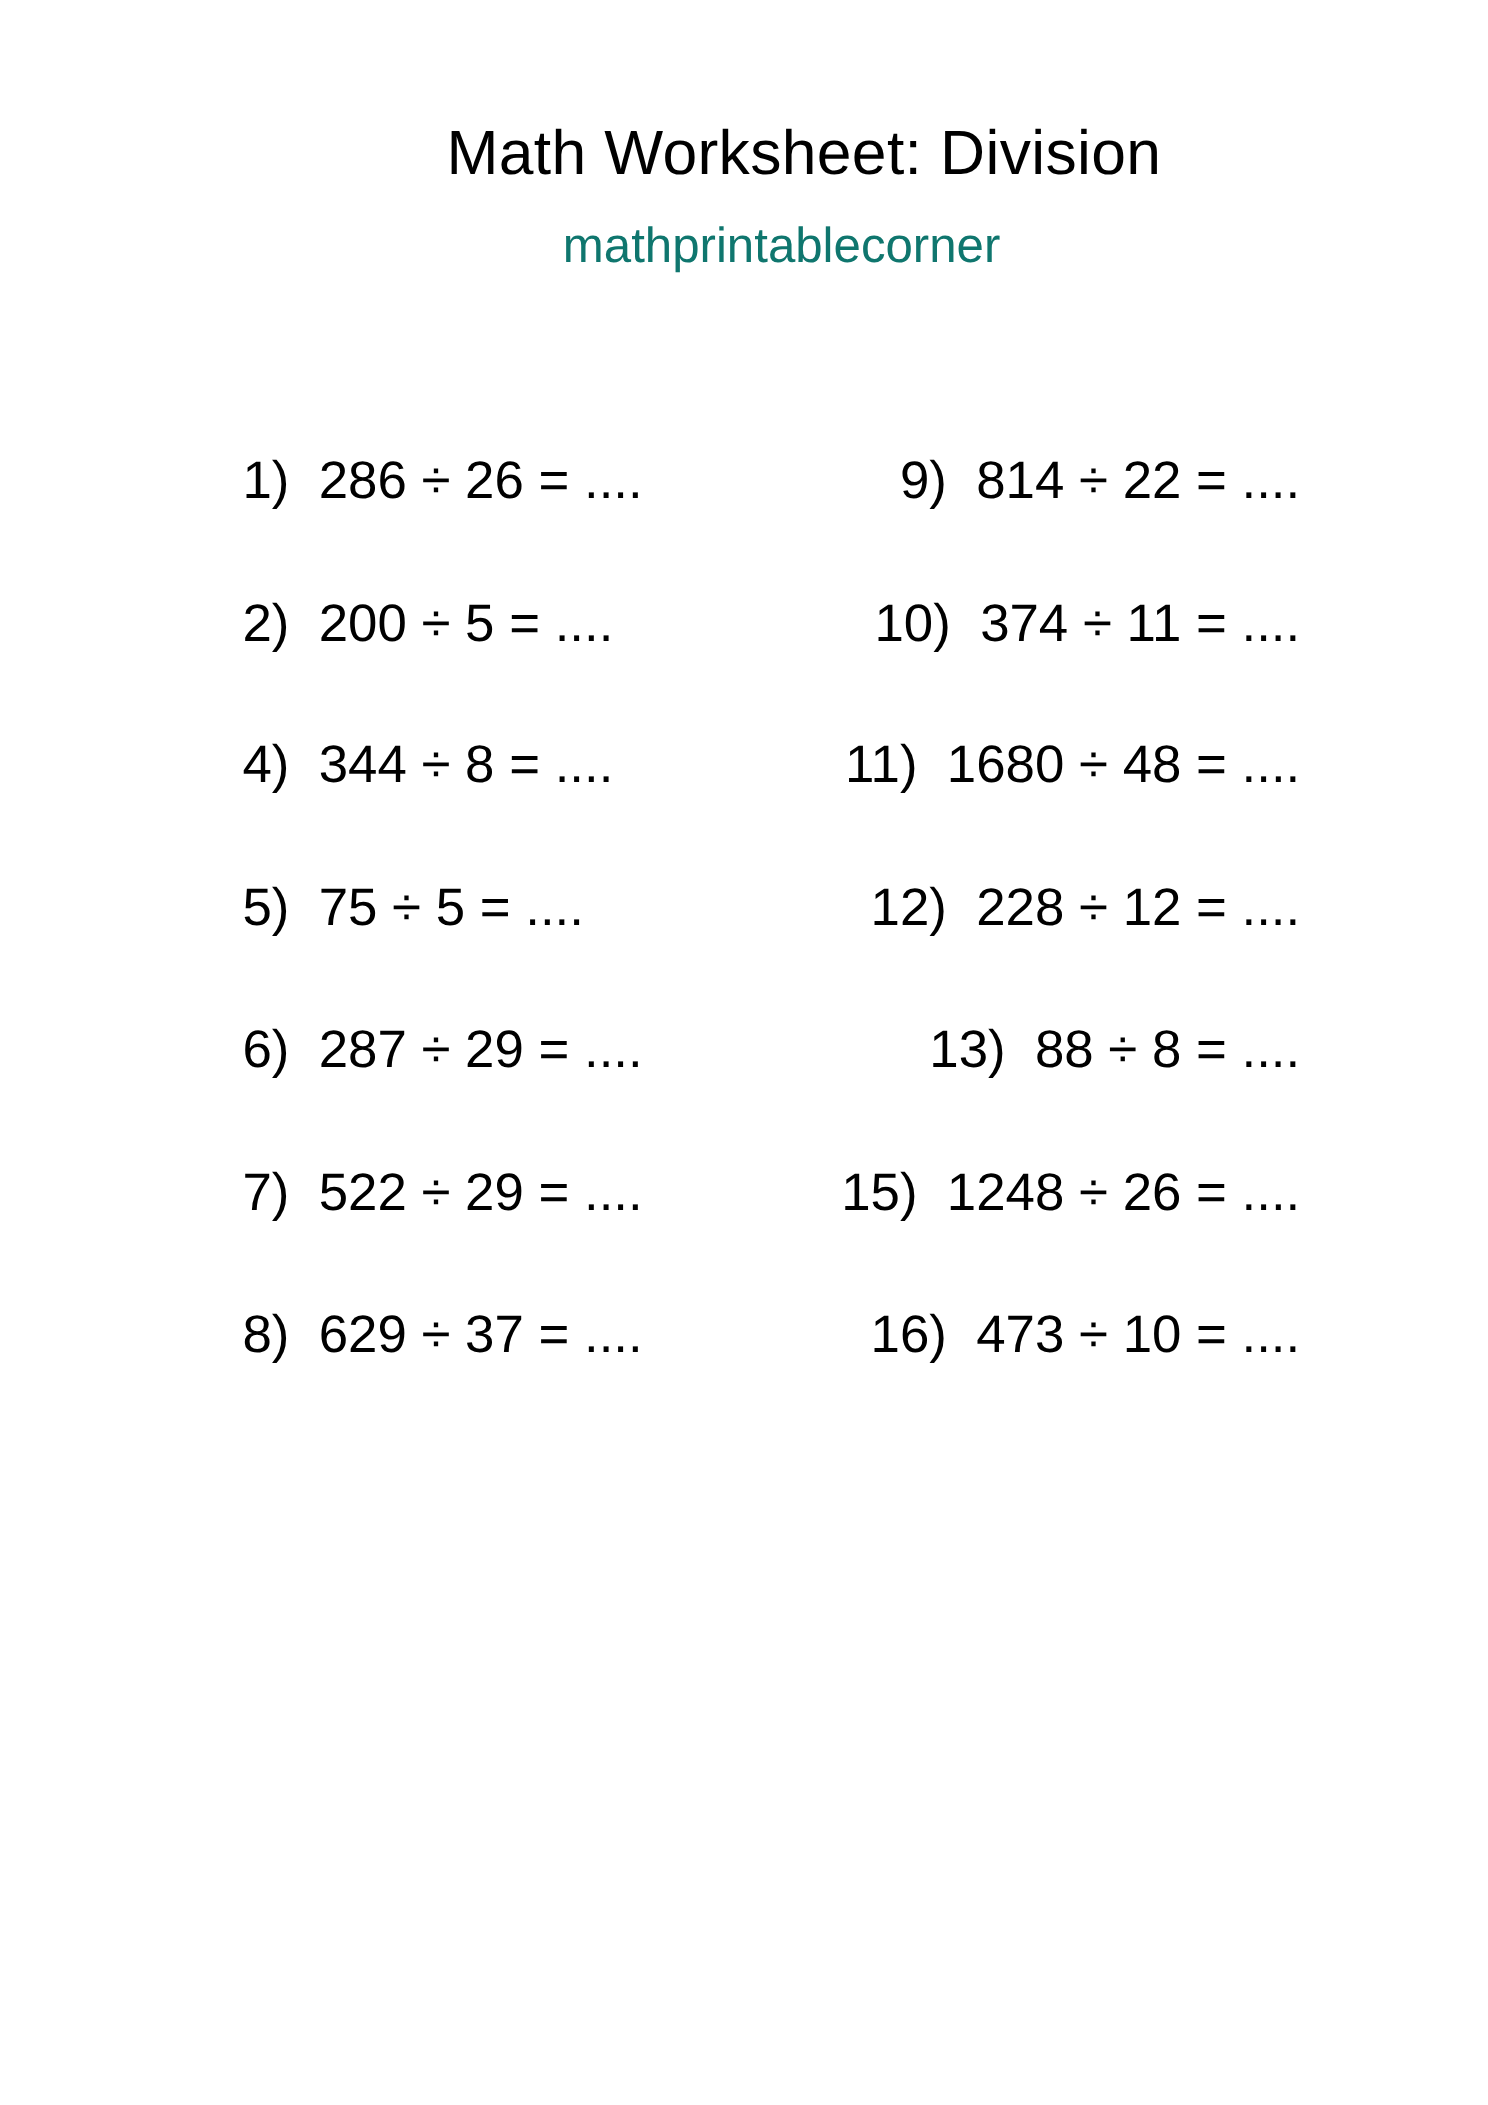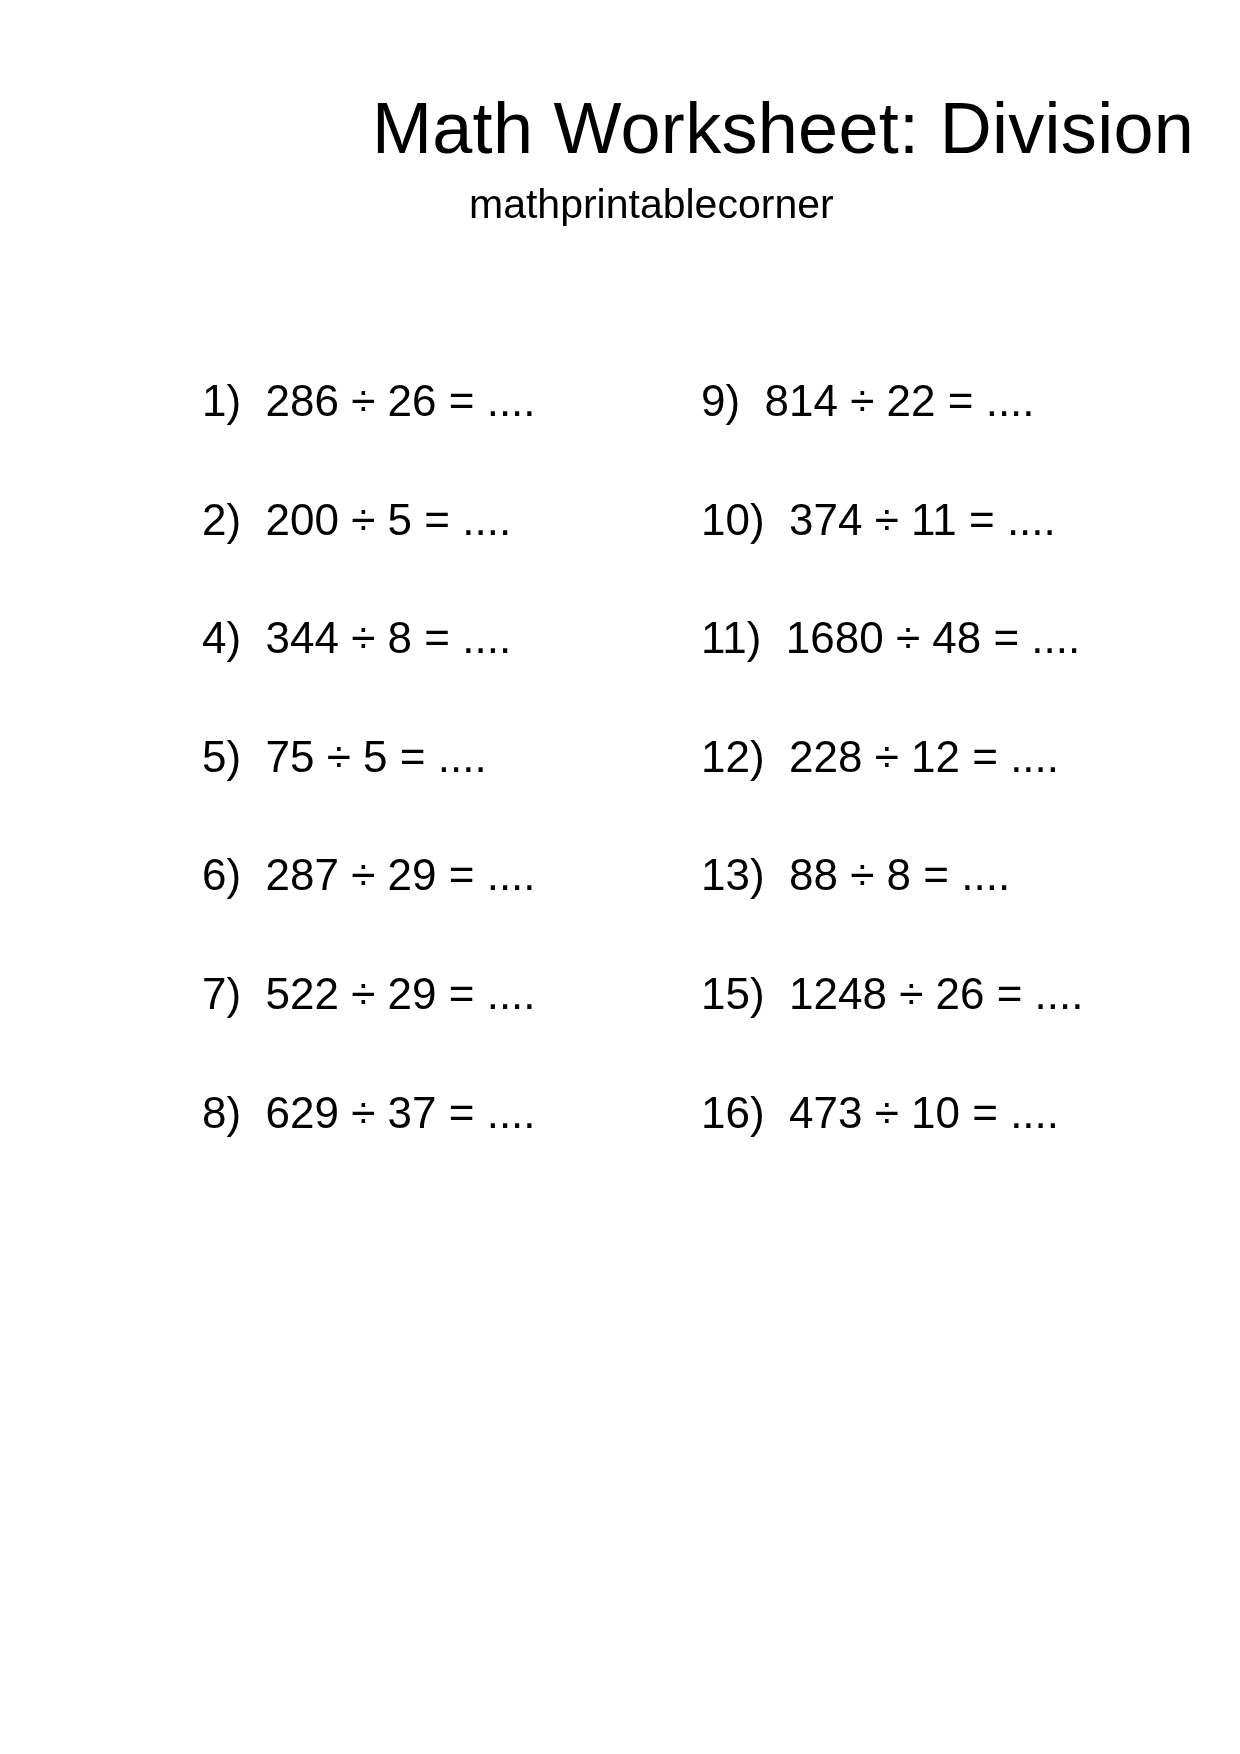--- a/index.html
+++ b/index.html
@@ -12,40 +12,40 @@
       height: 1754px;
       position: relative;
       overflow: hidden;
       font-family: "Liberation Sans", sans-serif;
       color: #000000;
     }
     .title {
       position: absolute;
       left: 372px;
       top: 98px;
-      font-size: 72px;
+      font-size: 52px;
       line-height: 60px;
       white-space: nowrap;
       letter-spacing: 0.3px;
     }
     .subtitle {
       position: absolute;
       left: 469px;
       top: 184px;
       font-size: 41px;
       line-height: 41px;
-      color: #000000;
+      color: #0f766e;
       white-space: nowrap;
     }
     .column {
       position: absolute;
       top: 355px;
     }
     .column.left { left: 202px; }
-    .column.right { left: 701px; }
+    .column.right { left: 701px; text-align: right; }
     .problem {
       height: 94.6px;
       font-size: 44px;
       line-height: 44px;
       white-space: pre;
       margin-top: 24px;
     }
     .problem .num { }
     .problem .eq { }
   </style>

